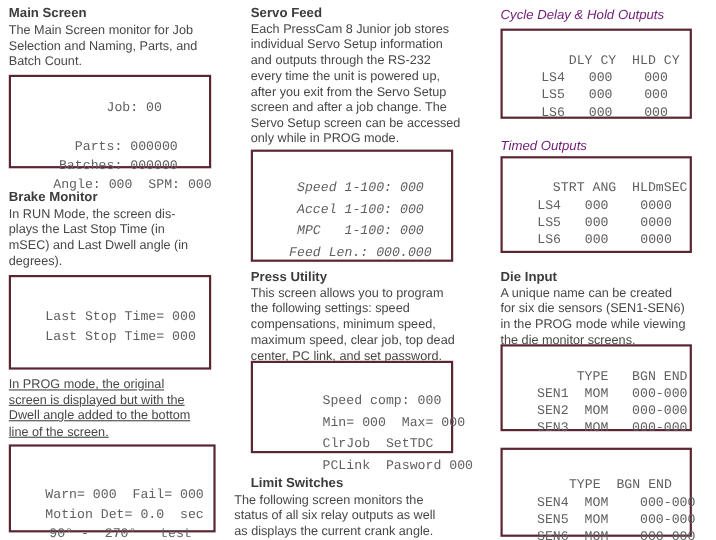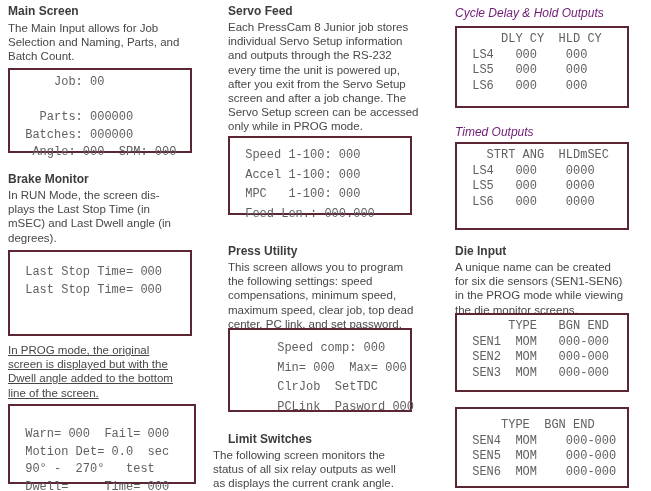--- a/index.html
+++ b/index.html
@@ -28,42 +28,43 @@
     color:#474747;
     white-space:pre-line;
   }
   .screenbox{
     position:absolute;
     border:2px solid #5b2532;
     box-sizing:border-box;
     background:#ffffff;
   }
   .screenbox pre{
-    margin:0;
+    margin:16px;
     font-family:"Liberation Mono",monospace;
     font-size:12px;
     color:#606060;
     white-space:pre;
     padding:4px 0 0 8px;
+    text-align:center;
   }
   .lh-a pre{line-height:17.5px;}
   .lh-b pre{line-height:19.5px;}
   .lh-c pre{line-height:15.5px;}
   .pt6 pre{padding-top:20px;border-radius:20px;}
   .pt8 pre{padding-top:8px;}
   .pt9 pre{padding-top:9px;}
   .pt10 pre{padding-top:12px;}
 </style>
 </head>
 <body>
 
 <div id="page">
 
   <div class="heading" style="left:8px;top:4px;">Main Screen</div>
-  <div class="para" style="left:8px;top:21px;width:200px;">The Main Input allows for Job
+  <div class="para" style="left:8px;top:21px;width:200px;">The Main Screen monitor for Job
 Selection and Naming, Parts, and
 Batch Count.</div>
   <div class="screenbox lh-a" style="left:8px;top:68px;width:184px;height:85px;">
     <pre>     Job: 00
 
    Parts: 000000
  Batches: 000000
   Angle: 000  SPM: 000</pre>
   </div>
 
@@ -90,21 +91,21 @@
 
   <div class="heading" style="left:228px;top:4px;">Servo Feed</div>
   <div class="para" style="left:228px;top:20px;width:205px;">Each PressCam 8 Junior job stores
 individual Servo Setup information
 and outputs through the RS-232
 every time the unit is powered up,
 after you exit from the Servo Setup
 screen and after a job change.  The
 Servo Setup screen can be accessed
 only while in PROG mode.</div>
-  <div class="screenbox lh-b pt8" style="left:228px;top:136px;width:184px;height:79px;">
+  <div class="screenbox lh-b pt8" style="left:228px;top:136px;width:184px;height:102px;font-style:italic;">
     <pre> Speed 1-100: 000
  Accel 1-100: 000
  MPC   1-100: 000
  Feed Len.: 000.000</pre>
   </div>
 
   <div class="heading" style="left:228px;top:244px;">Press Utility</div>
   <div class="para" style="left:228px;top:260px;width:205px;">This screen allows you to program
 the following settings:  speed
 compensations, minimum speed,

